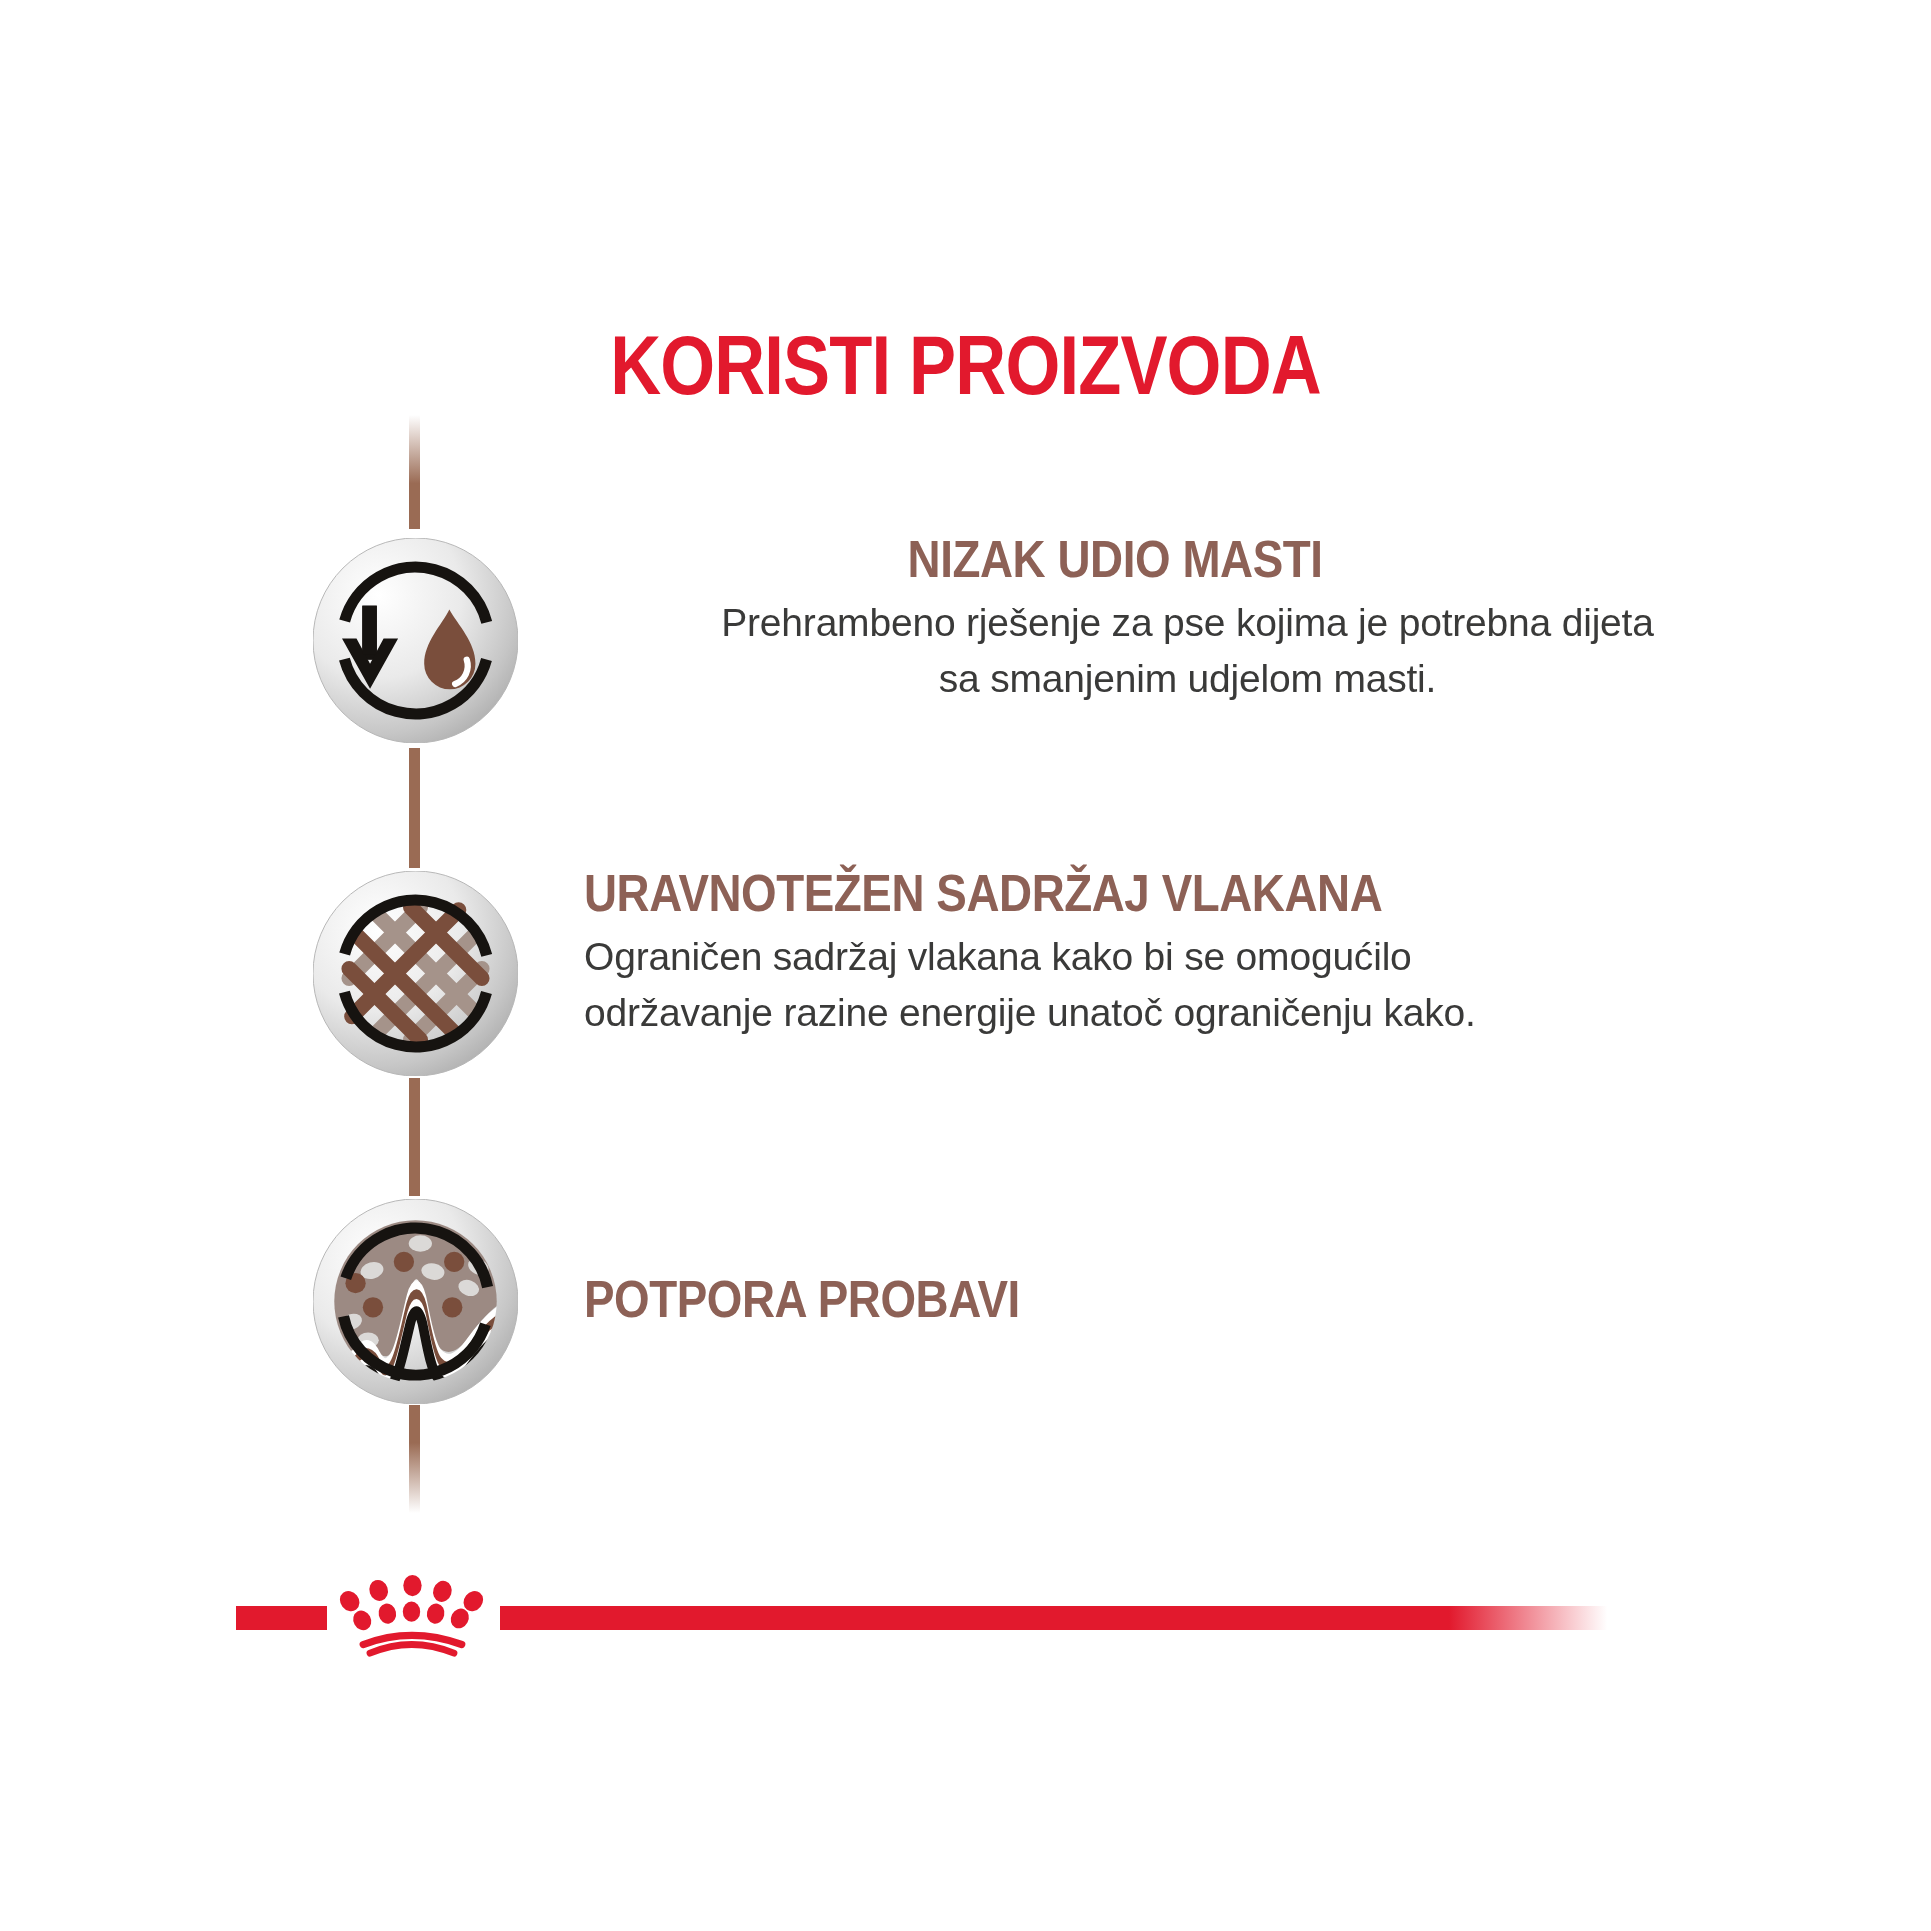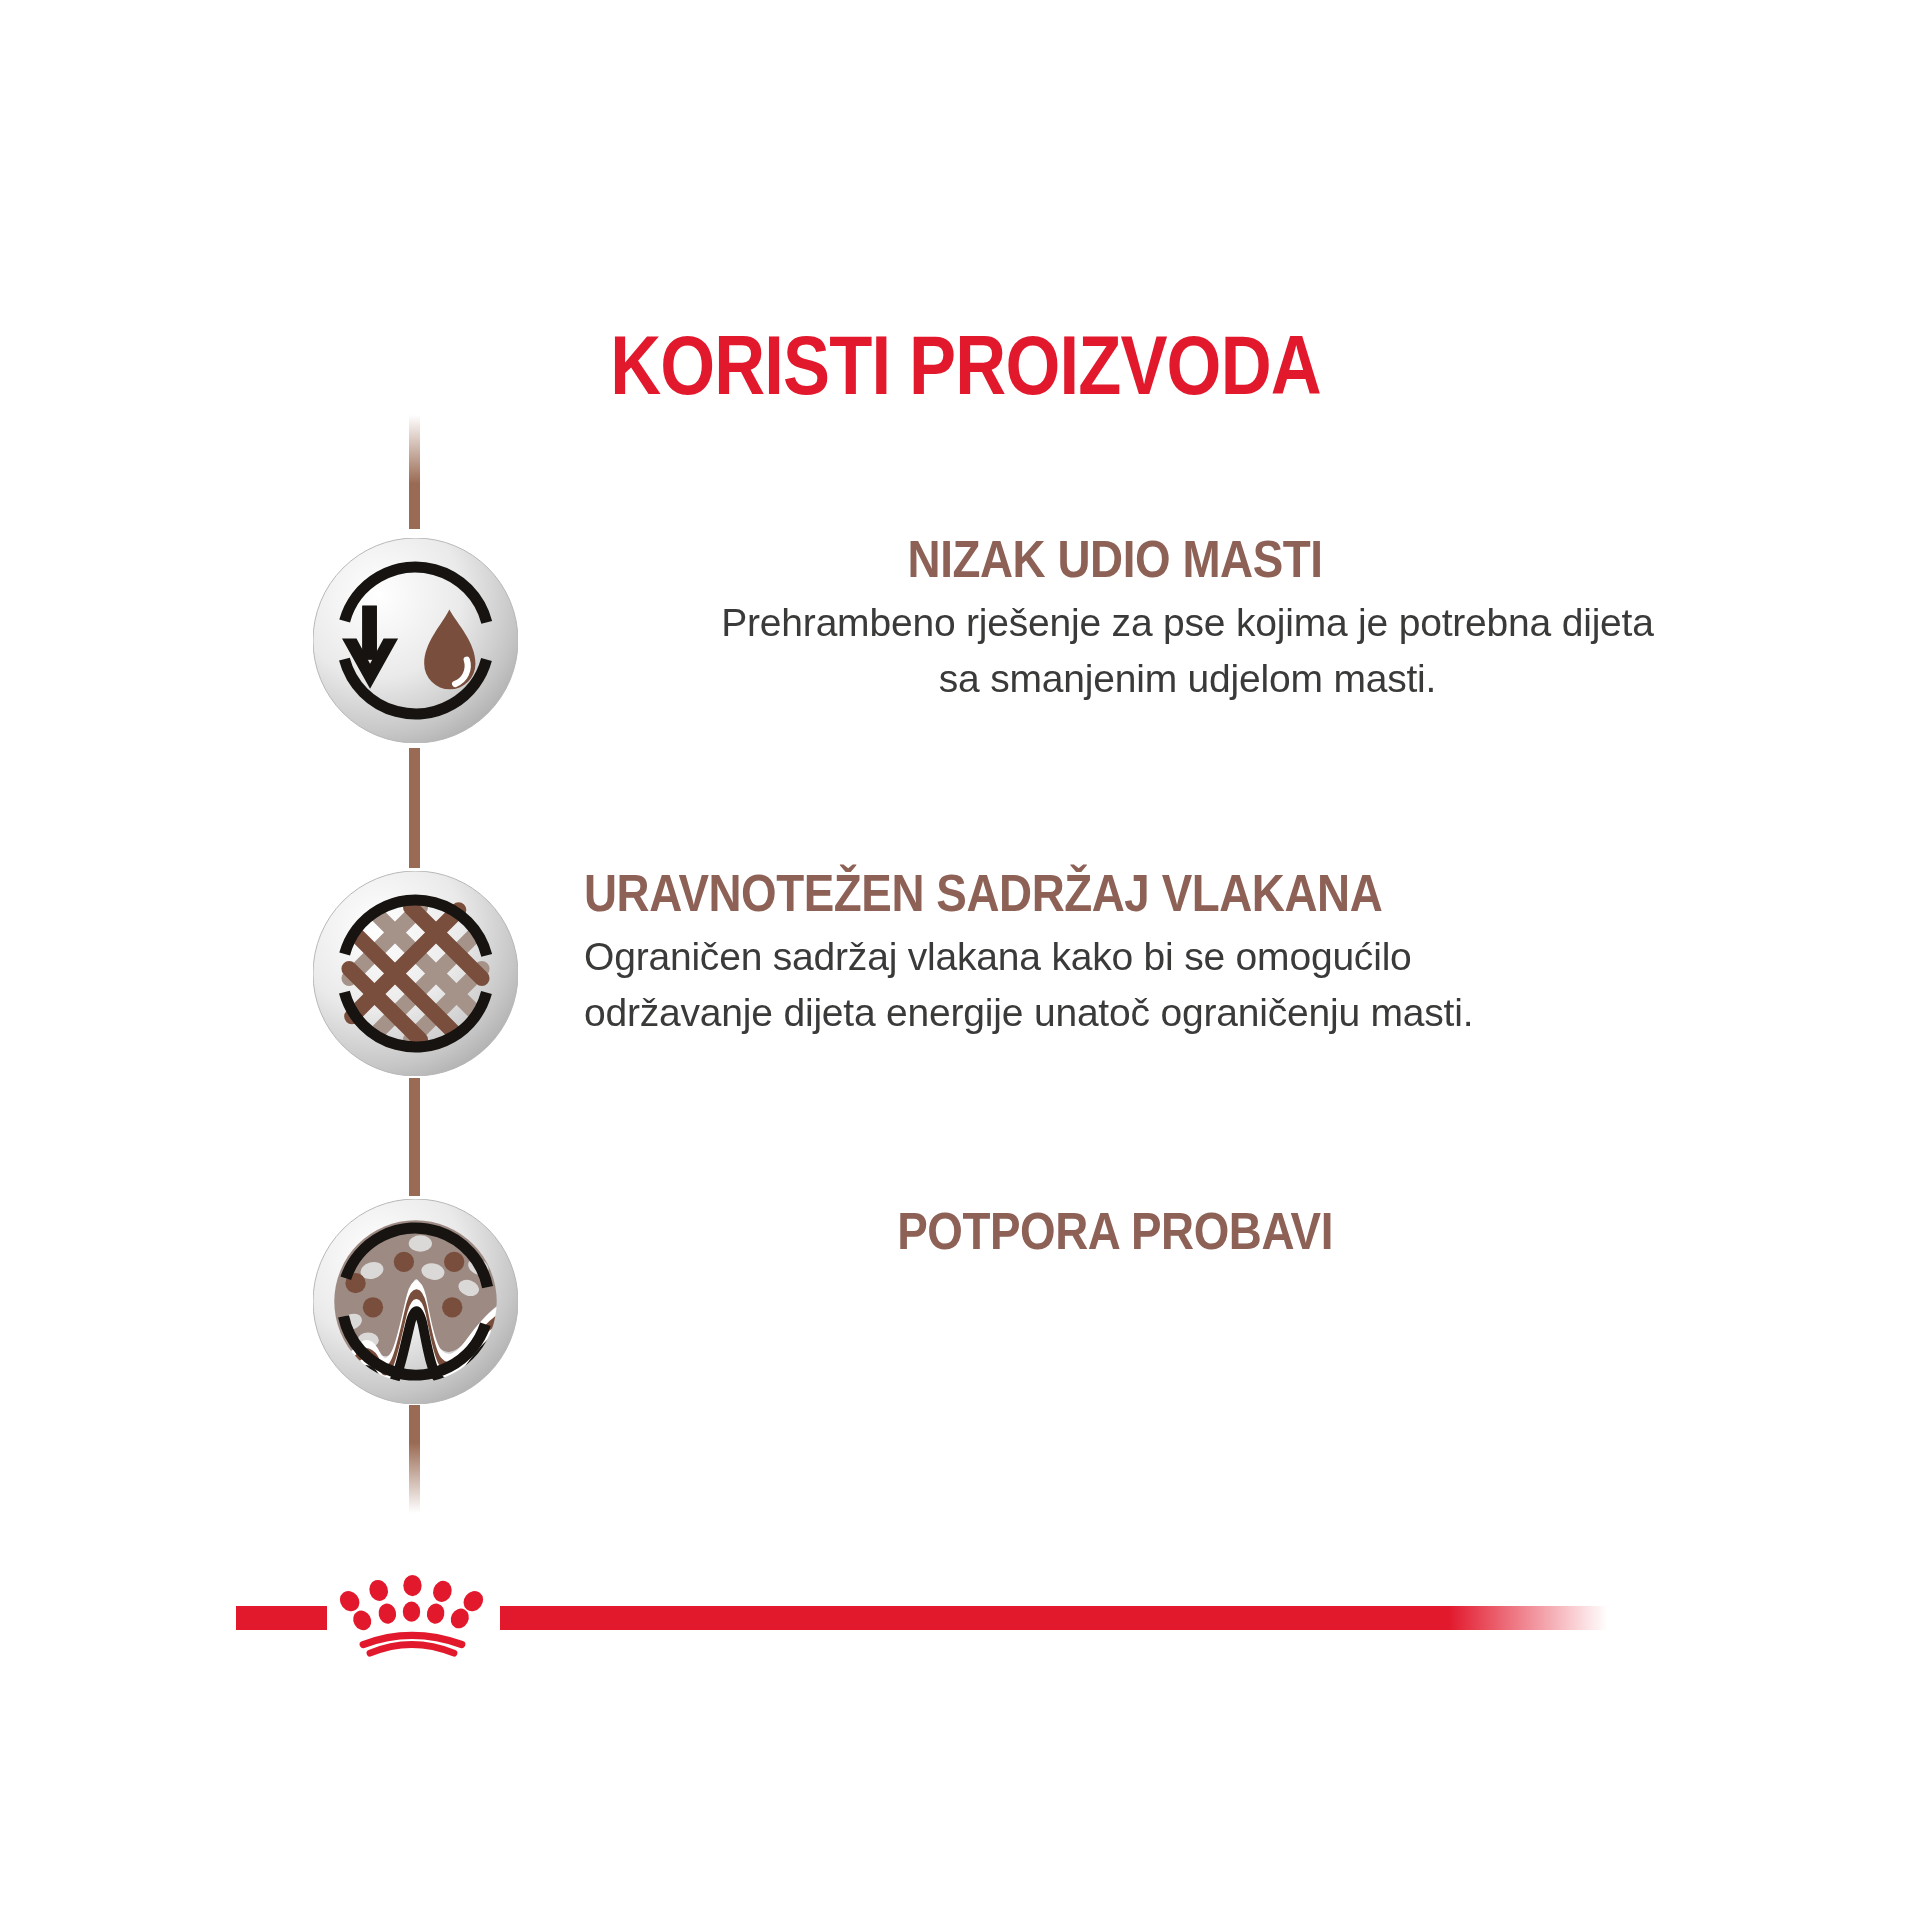--- a/index.html
+++ b/index.html
@@ -16,21 +16,21 @@
   .benefit-text{position:absolute;left:584px;width:1207px;}
   .benefit-heading{
     font-size:52px;line-height:56px;font-weight:bold;color:#8d6156;
     transform:scaleX(.88);transform-origin:left top;white-space:nowrap;
     letter-spacing:-0.5px;
   }
   .benefit-body{
     margin-top:7.7px;font-size:39px;line-height:56px;color:#3a3a39;
     white-space:pre-line;letter-spacing:-0.2px;
   }
-  .b1{top:531px;text-align:center;} .b2{top:865px;} .b3{top:1203px;text-align:center;}
+  .b1{top:531px;text-align:center;} .b2{top:865px;} .b3{top:1271px;}
   .connector{position:absolute;left:409px;width:10.6px;}
   .seg1{top:415px;height:114px;background:linear-gradient(to bottom,rgba(154,107,84,0) 0%,#9a6b54 60%);}
   .seg2{top:748px;height:120px;background:#9a6b54;}
   .seg3{top:1078px;height:118px;background:#9a6b54;}
   .seg4{top:1405px;height:108px;background:linear-gradient(to bottom,#9a6b54 35%,rgba(154,107,84,0) 100%);}
   .icon-circle{position:absolute;left:313px;width:205px;height:205px;}
   .i1{top:538px;} .i2{top:871px;} .i3{top:1199px;}
   .band{position:absolute;top:1606px;height:24px;}
   .band-left{left:236px;width:91px;background:#e2192d;}
   .band-right{left:500px;width:1130px;background:linear-gradient(90deg,#e2192d 0%,#e2192d 84%,rgba(226,25,45,0) 98%);}
@@ -133,21 +133,21 @@
   </svg>
 
   <div class="benefit-text b1">
     <div class="benefit-heading">NIZAK UDIO MASTI</div>
     <div class="benefit-body">Prehrambeno rješenje za pse kojima je potrebna dijeta
 sa smanjenim udjelom masti.</div>
   </div>
   <div class="benefit-text b2">
     <div class="benefit-heading">URAVNOTEŽEN SADRŽAJ VLAKANA</div>
     <div class="benefit-body">Ograničen sadržaj vlakana kako bi se omogućilo
-održavanje dijeta energije unatoč ograničenju masti.</div>
+održavanje razine energije unatoč ograničenju kako.</div>
   </div>
   <div class="benefit-text b3">
     <div class="benefit-heading">POTPORA PROBAVI</div>
   </div>
 
   <div class="band band-left"></div>
   <div class="band band-right"></div>
   <svg class="crown" viewBox="0 0 152 88">
     <g fill="#e2192d">
       <ellipse cx="12" cy="28" rx="9.5" ry="11" transform="rotate(-38 12 28)"></ellipse>

